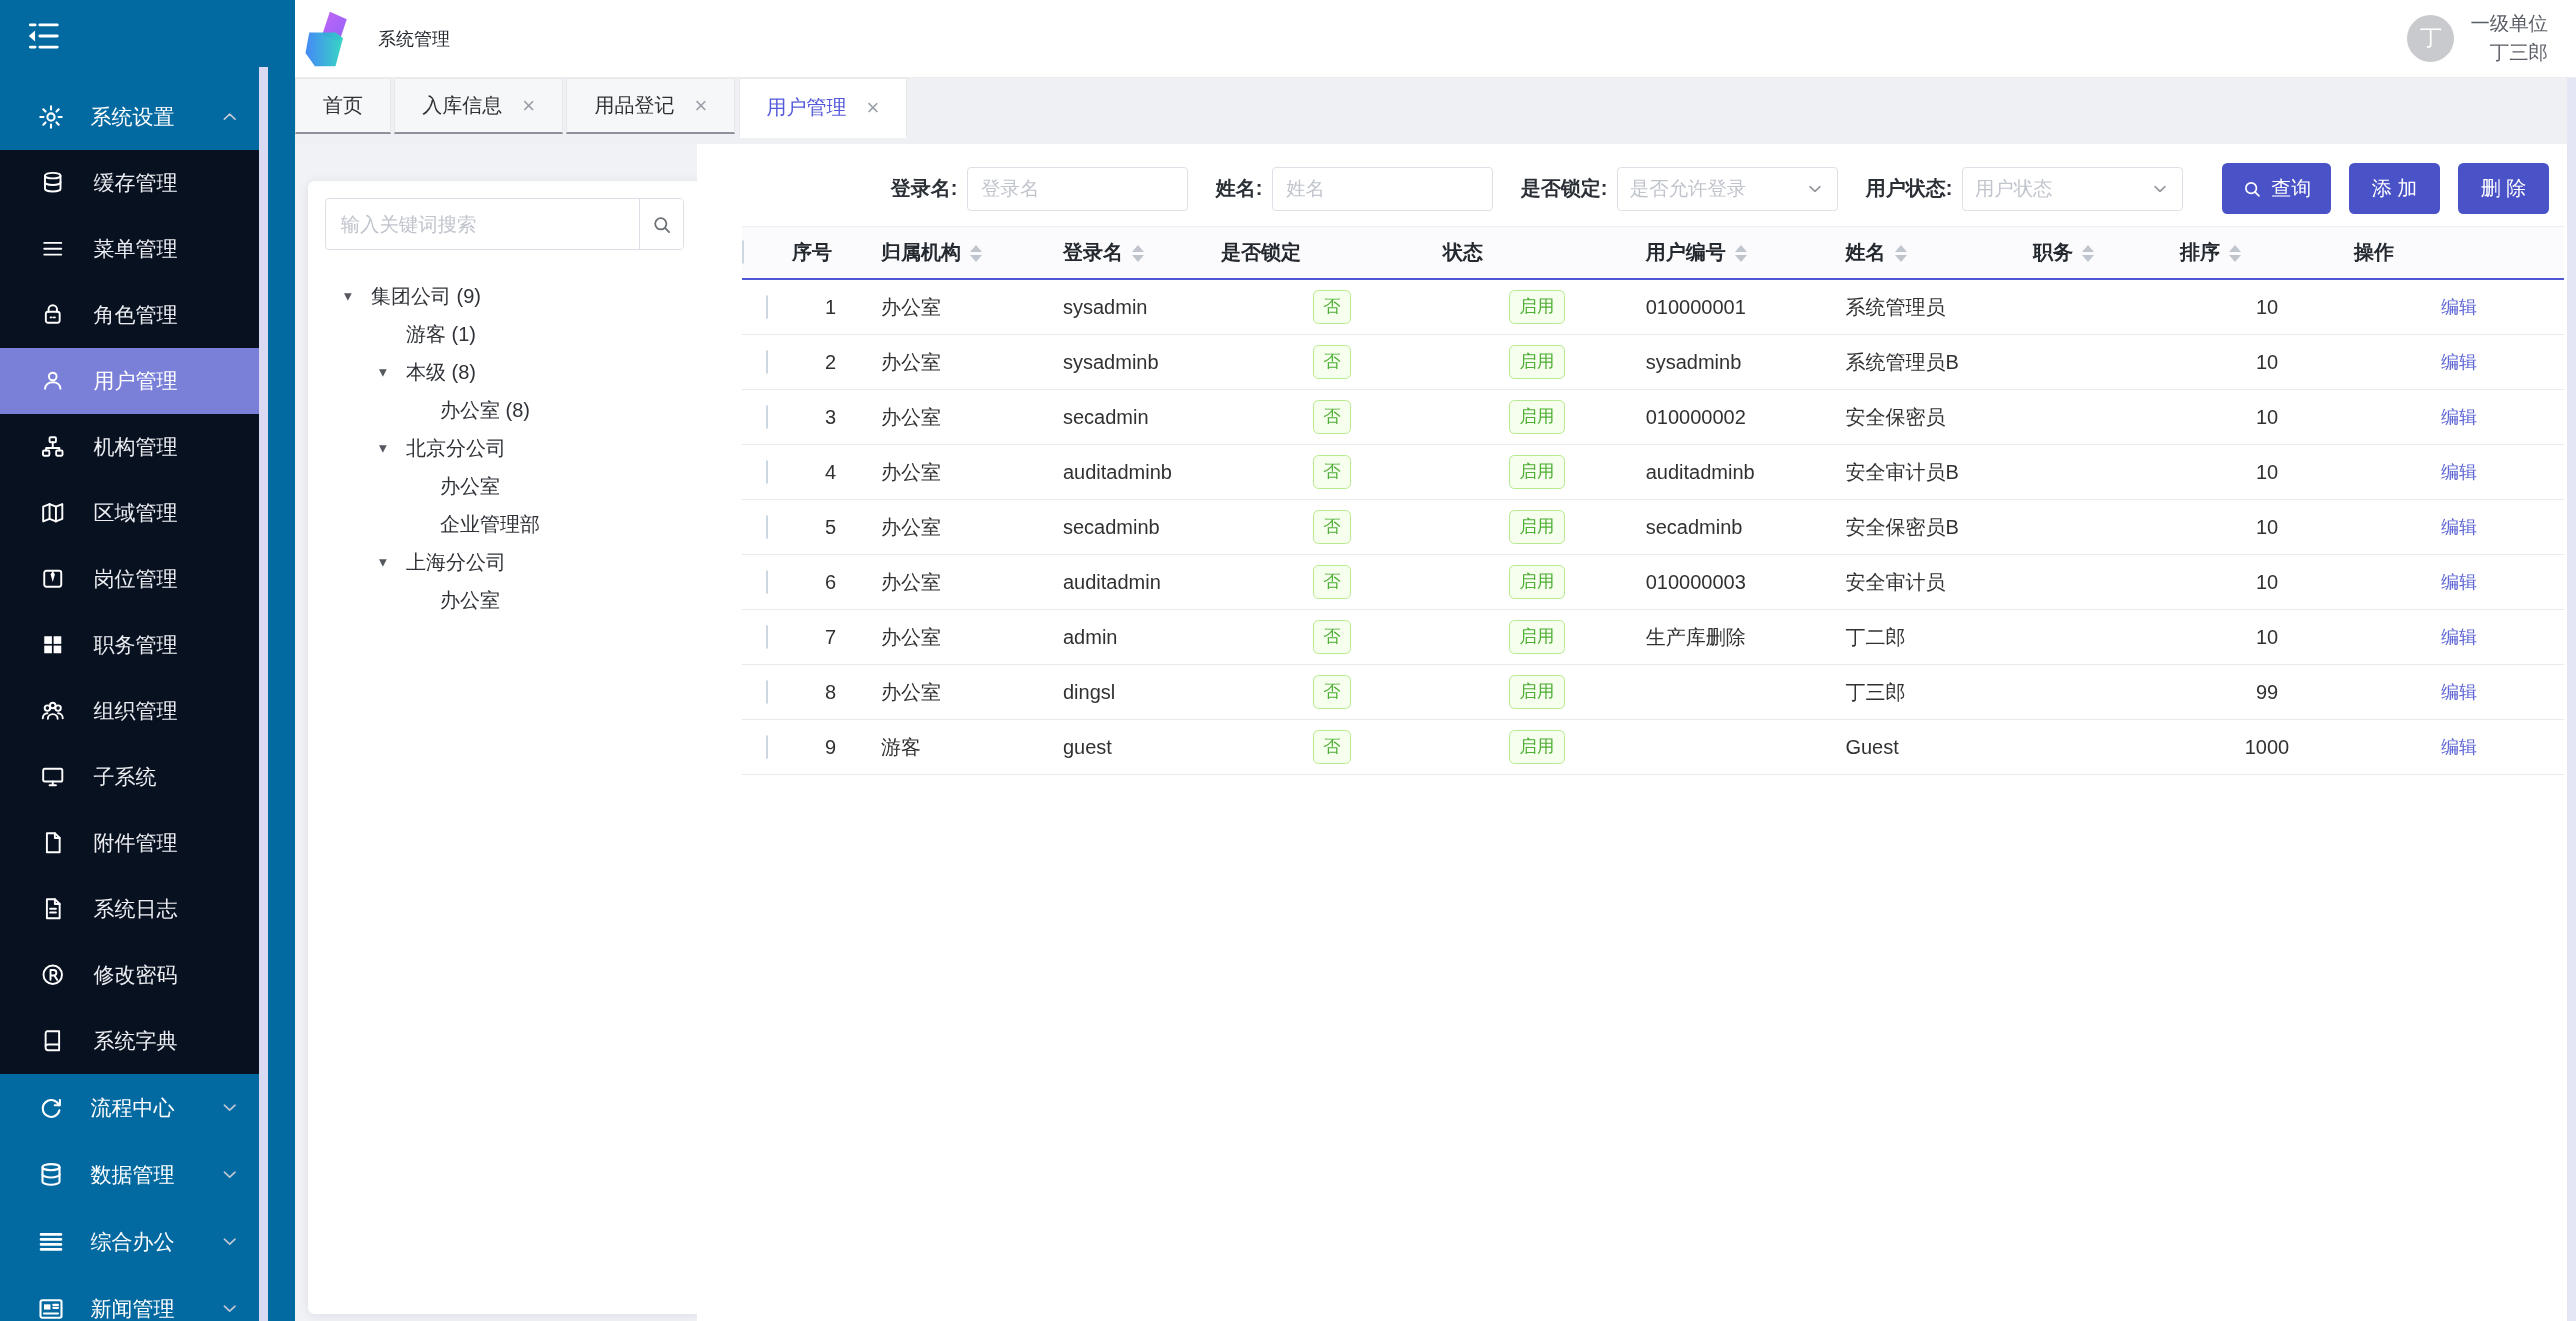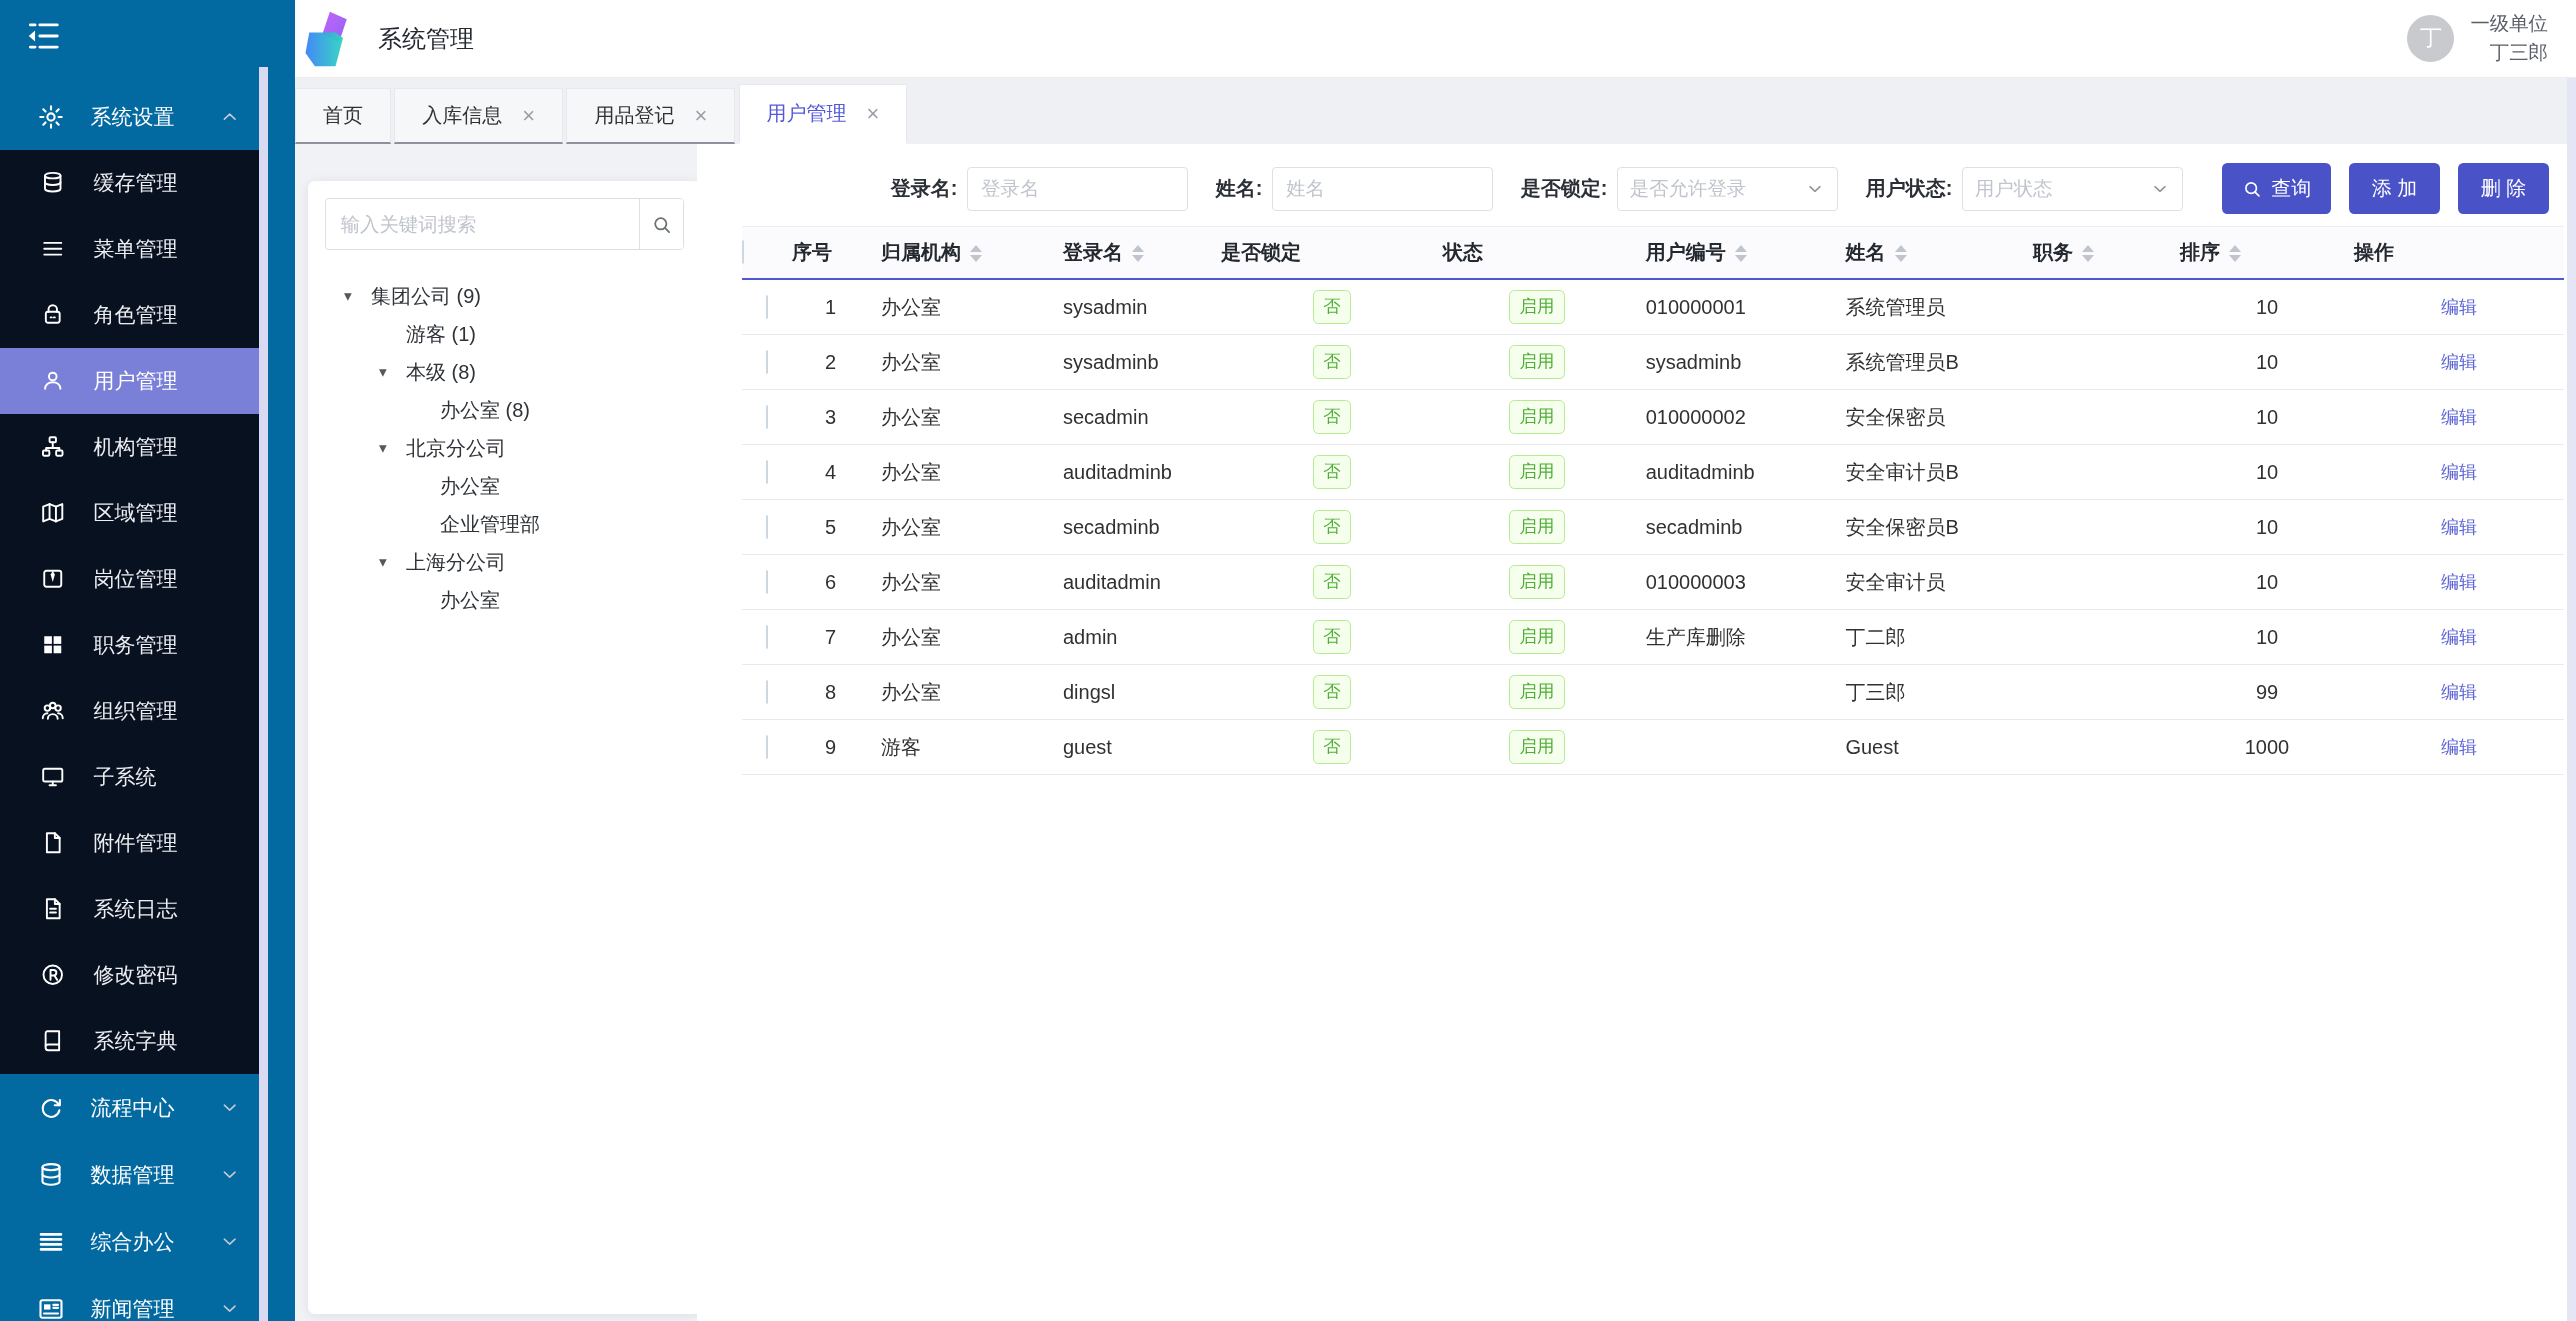--- a/index.html
+++ b/index.html
@@ -18,29 +18,29 @@
   .side-chev{margin-left:auto;width:21.4px;height:21.4px;color:#c3c8d4;flex:none}
   .side-sub{background:#081120}
   .side-item{height:66px;display:flex;align-items:center;padding-left:40px;color:#eceef2;font-size:21px;cursor:pointer}
   .side-item .m-icon{width:25.5px;height:25.5px;margin-right:28px;color:#fff;flex:none}
   .side-item.active{background:#7a80d8;color:#fff}
 
   
   .header{position:absolute;left:268px;top:0;right:0;height:77px;background:#fff;
           border-bottom:0.7px solid #ececec;display:flex;align-items:center;z-index:4}
   .logo{width:60px;height:60px;margin-left:30px;flex:none}
-  .app-title{font-size:24px;margin-left:20px;color:#24292f}
+  .app-title{font-size:18px;margin-left:20px;color:#24292f}
   .header-right{margin-left:auto;display:flex;align-items:center;padding-right:28px}
   .avatar{width:47px;height:47px;border-radius:50%;background:#c9cacd;color:#fff;font-size:22px;
           display:flex;align-items:center;justify-content:center;margin-right:16px}
   .user-meta{display:flex;flex-direction:column;align-items:flex-end;gap:9.4px;font-size:19.4px;color:#5a5e66;line-height:1}
 
   
   .tabbar{position:absolute;left:268px;top:78px;right:0;height:66px;background:#eef0f3;
-          display:flex;align-items:flex-end;padding-left:27px;box-sizing:border-box}
+          display:flex;padding-left:27px;box-sizing:border-box}
   .tab{height:56px;margin-right:3.3px;background:#f6f7f9;border:0.7px solid #e6e8ec;border-bottom:2.7px solid #8d919b;
        display:flex;align-items:center;padding:0 27px;font-size:20px;color:#303133;box-sizing:border-box;cursor:pointer;white-space:nowrap}
   .tab .close{margin-left:20px;color:#9a9ea6;font-size:22px;line-height:1}
   .tab.active{background:#fff;color:#5359d8;border-bottom-color:#fff;height:60px}
 
   
   .content{position:absolute;left:268px;top:144px;right:0;bottom:0;background:#f0f2f5}
   .page-scrollbar{position:absolute;right:0;top:78px;bottom:0;width:9.4px;background:#e4e5f5;z-index:6}
 
   

